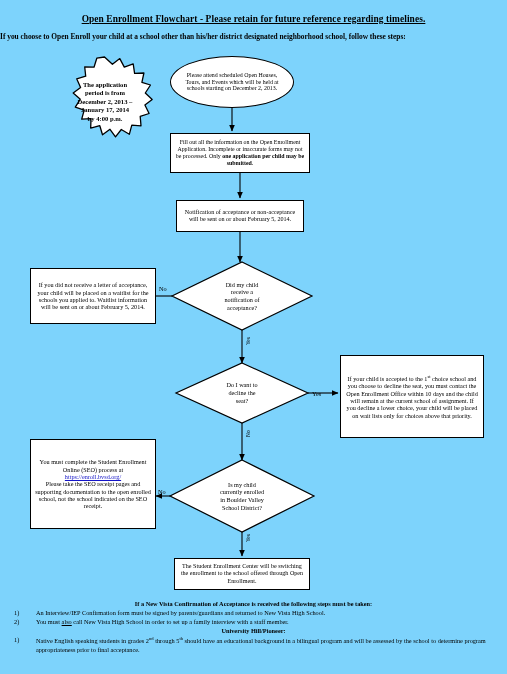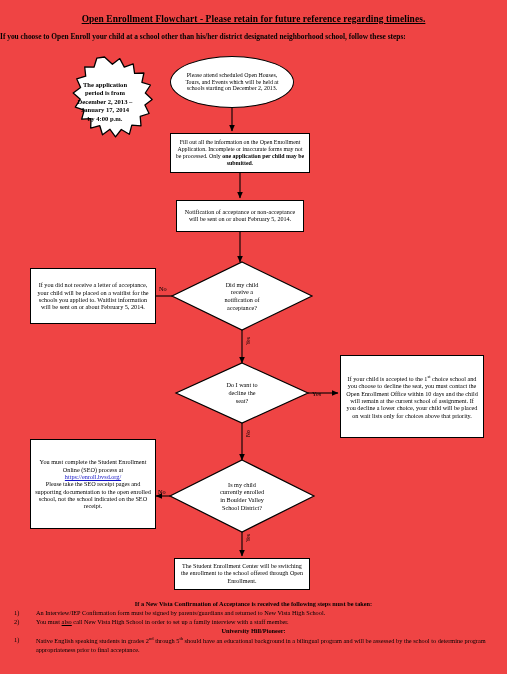--- a/index.html
+++ b/index.html
@@ -9,21 +9,21 @@
   }
   body {
     font-family: "Liberation Serif", serif;
     color: #000000;
   }
   #page {
     position: relative;
     width: 507px;
     height: 674px;
     overflow: hidden;
-    background: #ef4444;
+    background: #7dd3fc;
   }
   #svg-layer {
     position: absolute;
     left: 0; top: 0;
     width: 507px;
     height: 674px;
     pointer-events: none;
   }
 
   

